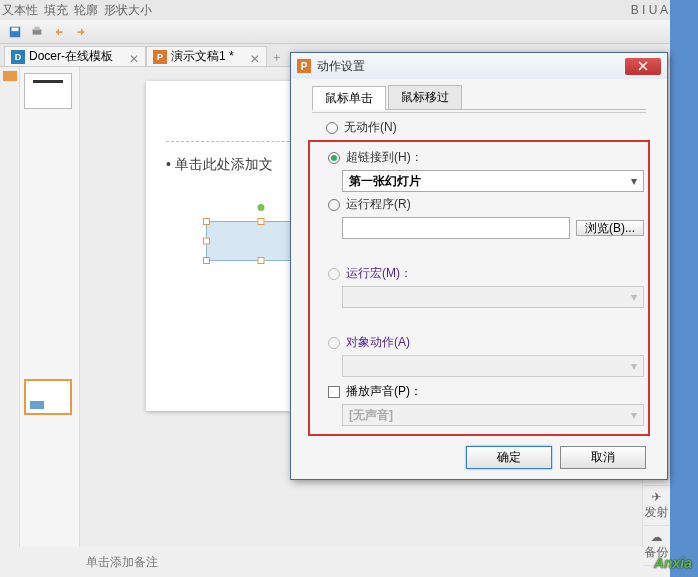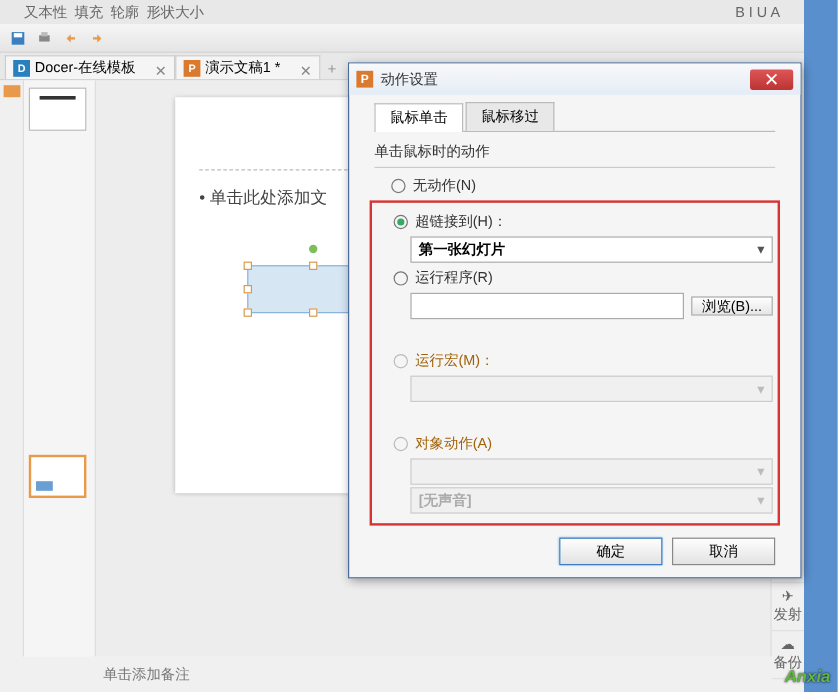--- a/index.html
+++ b/index.html
@@ -1,20 +1,20 @@
 <!DOCTYPE html>
 <html><head>
   <meta charset="utf-8">
   <style>
     * { box-sizing: border-box; margin: 0; padding: 0; font-family: "Microsoft YaHei", sans-serif; font-size: 12px; }
     body { background: #5a8fce; width: 698px; height: 577px; overflow: hidden; position: relative; }
     
     .app-bg { position: absolute; left: 0; top: 0; width: 670px; height: 577px; background: #f0f0f0; }
     
-    .top-toolbar { height: 20px; background: #e8e8e8; display: flex; align-items: center; gap: 6px; padding: 0 20px; color: #666; }
+    .top-toolbar { height: 20px; background: #e8e8e8; display: flex; align-items: center; gap: 6px; padding: 0 2px; color: #666; }
     .top-toolbar span { overflow: hidden; white-space: nowrap; }
     
     .qat-bar { height: 24px; background: linear-gradient(#f5f5f5,#e5e5e5); display: flex; align-items: center; gap: 4px; padding: 0 6px; border-bottom: 1px solid #ccc; }
     .qat-btn { width: 18px; height: 18px; display: flex; align-items: center; justify-content: center; cursor: pointer; }
     .qat-btn svg { width: 14px; height: 14px; }
     
     .tab-row { height: 22px; display: flex; align-items: flex-end; gap: 0; background: #e8e8e8; padding-left: 4px; }
     .tab { height: 20px; display: flex; align-items: center; padding: 0 6px; background: #f5f5f5; border: 1px solid #ccc; border-bottom: none; gap: 4px; max-width: 180px; }
     .tab-icon { width: 14px; height: 14px; background: #2a7fbd; display: flex; align-items: center; justify-content: center; color: #fff; font-size: 9px; font-weight: bold; }
     .tab-icon.orange { background: #d97a2e; }
@@ -53,21 +53,21 @@
     .dlg-tabs { display: flex; border-bottom: 1px solid #bbb; }
     .dlg-tab { padding: 3px 12px; border: 1px solid #bbb; border-bottom: none; background: #fff; margin-right: 2px; cursor: pointer; position: relative; top: 1px; }
     .dlg-tab.inactive { background: #e8e8e8; top: 0; }
     
     .group-label { margin: 8px 0 4px; color: #333; }
     .dlg-hr { border-top: 1px solid #ccc; margin: 2px 0 6px; }
     
     .highlight-box { border: 2px solid #d83333; padding: 3px 4px 6px; margin: 2px -4px; }
     
     .radio-row { display: flex; align-items: center; gap: 6px; margin: 4px 0 4px 14px; color: #333; }
-    .radio-row.disabled { color: #a16207; margin-top: 26px; }
+    .radio-row.disabled { color: #4c1d95; margin-top: 26px; }
     .radio { width: 12px; height: 12px; border: 1px solid #777; border-radius: 50%; display: flex; align-items: center; justify-content: center; }
     .radio.checked::after { content: ''; width: 6px; height: 6px; background: #3a6; border-radius: 50%; }
     .radio.disabled { border-color: #bbb; }
     
     .combo { height: 22px; border: 1px solid #aaa; background: #fff; display: flex; align-items: center; padding: 0 6px; margin: 2px 0 2px 28px; }
     .combo.disabled { background: #f0f0f0; color: #aaa; border-color: #ccc; }
     .combo-text { flex: 1; font-weight: bold; }
     .combo-arrow { color: #555; }
     .combo.disabled .combo-arrow { color: #bbb; }
     
@@ -193,21 +193,20 @@
         <svg viewBox="0 0 10 10">
           <path d="M1 1l8 8M9 1l-8 8" stroke="#fff" stroke-width="1.5"></path>
         </svg>
       </div>
   </div>
   <div class="dlg-body">
     <div class="dlg-tabs">
       <div class="dlg-tab">鼠标单击</div>
       <div class="dlg-tab inactive">鼠标移过</div>
     </div>
-    <div class="group-label">单击鼠标时的动作</div>
     <div class="dlg-hr"></div>
 
     <div class="radio-row">
       <div class="radio"></div>
       <span>无动作(N)</span>
     </div>
 
     <div class="highlight-box">
       <div class="radio-row">
         <div class="radio checked"></div>
@@ -238,20 +237,24 @@
 
       <div class="radio-row disabled">
         <div class="radio disabled"></div>
         <span>对象动作(A)</span>
       </div>
       <div class="combo disabled">
         <span class="combo-text"></span>
           <span class="combo-arrow">▾</span>
       </div>
 
+      <div class="check-row">
+        <div class="checkbox"></div>
+        <span>播放声音(P)：</span>
+      </div>
       <div class="combo disabled">
         <span class="combo-text">[无声音]</span>
         <span class="combo-arrow">▾</span>
       </div>
     </div>
 
     <div class="dlg-buttons">
       <div class="dlg-btn primary">确定</div>
       <div class="dlg-btn">取消</div>
     </div>

